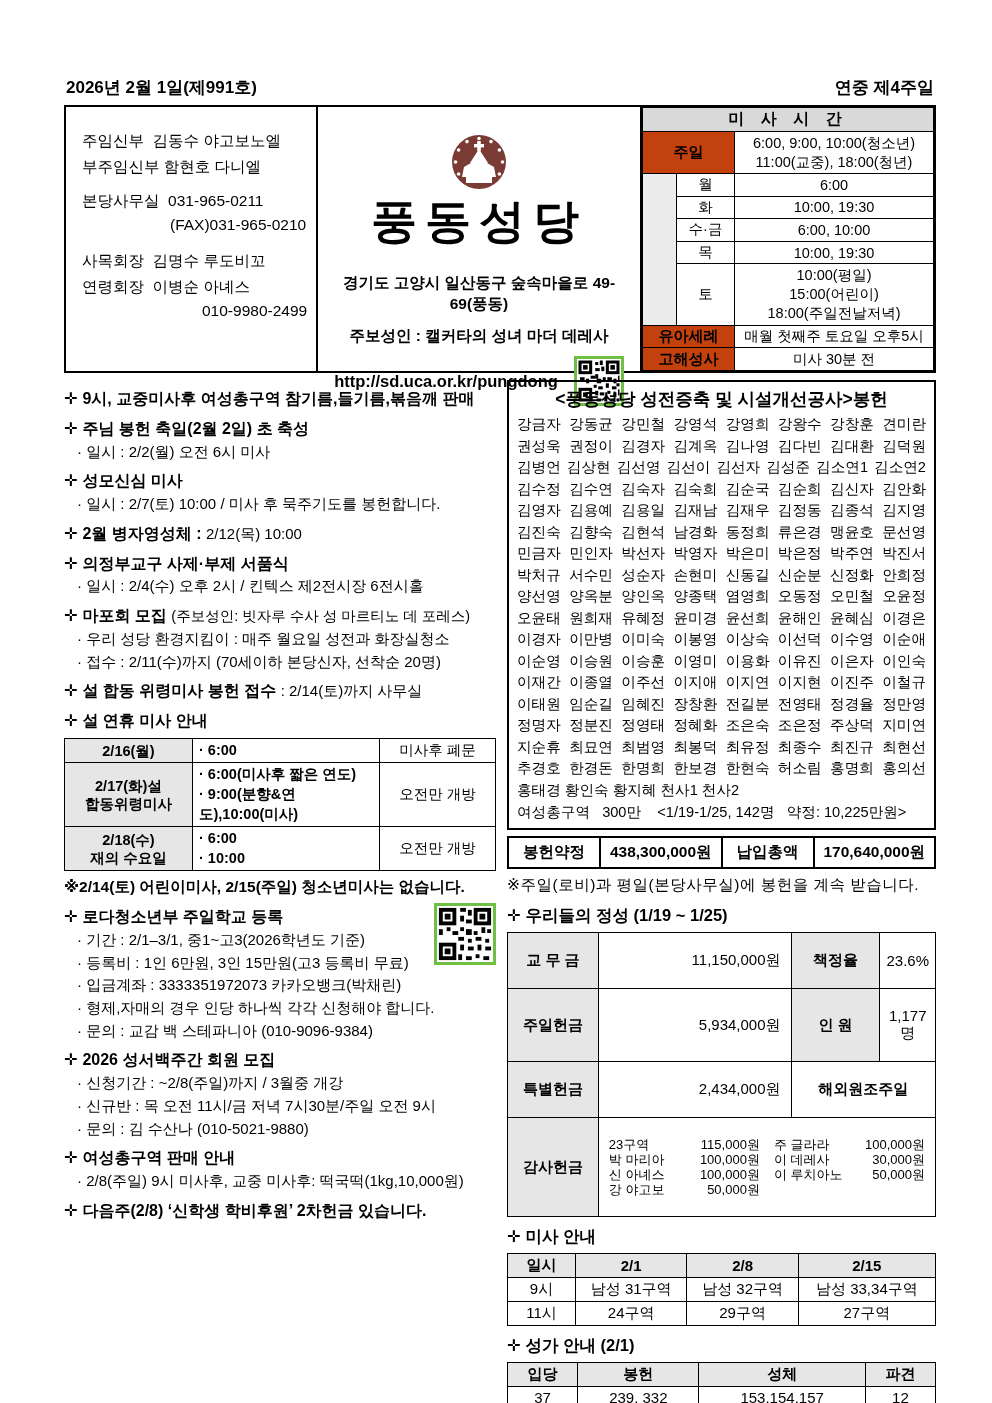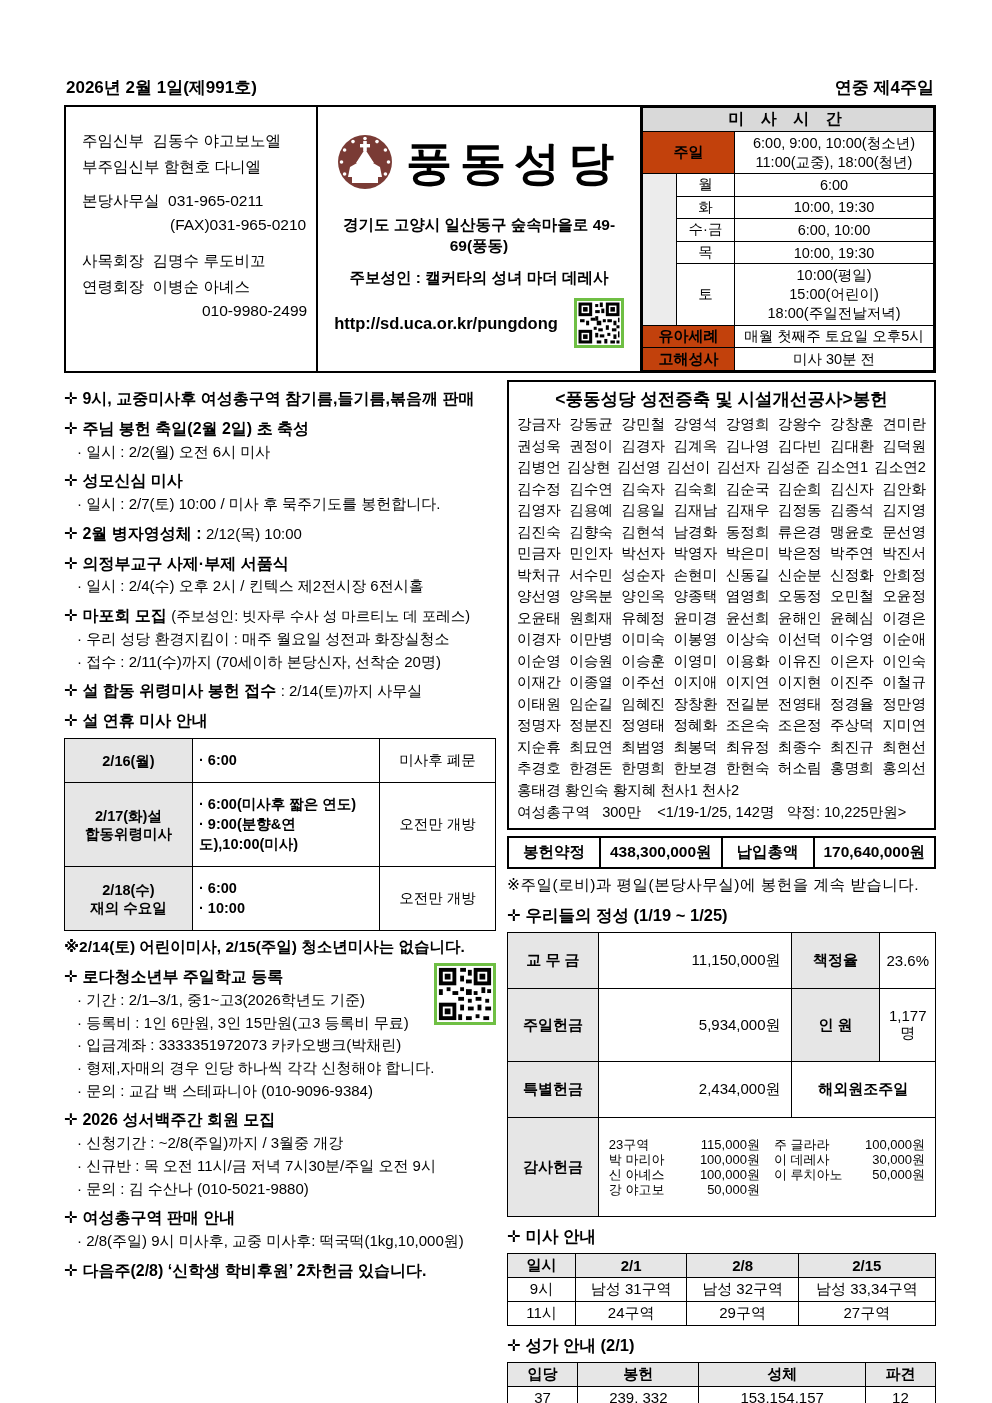--- a/index.html
+++ b/index.html
@@ -17,21 +17,21 @@
 
   
   .header-box { border:2px solid #000; display:flex; height:268px; }
   .hb-left { width:252px; border-right:2px solid #000; padding:22px 6px 8px 16px; font-size:15.5px; }
   .hb-left .cline { white-space:pre; line-height:1.55; }
   .cline.sp-a { margin-bottom:10px; }
   .cline.sp-b { margin-bottom:2px; }
   .cline.ind1 { padding-left:88px; margin-bottom:12px; }
   .cline.ind2 { padding-left:120px; }
   .hb-mid { flex:1; border-right:2px solid #000; padding:16px 8px 8px; text-align:center; }
-  .logo-row { display:flex; align-items:flex-start; justify-content:center; gap:12px; margin-top:10px; }
+  .logo-row { display:flex; align-items:center; justify-content:center; margin-top:10px;flex-direction:column; }
   .church-name { font-size:46px; font-weight:bold; letter-spacing:8px; font-family:"Liberation Serif","DejaVu Serif",serif; }
   .addr { margin-top:20px; font-weight:bold; font-size:15.5px; }
   .patron { margin-top:11px; font-weight:bold; font-size:15.5px; }
   .web-row { margin-top:9px; display:flex; align-items:center; justify-content:center; gap:16px; }
   .website { font-weight:bold; font-size:16.5px; }
   .qr { border:3px solid #6fbf44; background:#fff; display:block; }
   .hb-right { width:292px; }
   table.mass { border-collapse:collapse; width:100%; height:100%; }
   table.mass td { border:1px solid #000; text-align:center; font-size:14.5px; padding:1px 2px; }
   table.mass td.title { background:#d9d9d9; font-weight:bold; font-size:16px; letter-spacing:6px; height:24px; }
@@ -46,21 +46,21 @@
 
   
   .sec { margin-top:9px; }
   .sec-head { font-size:16px; font-weight:bold; line-height:1.3; }
   .cross { font-weight:normal; font-size:16px; margin-right:5px; }
   .sec-note { font-weight:normal; font-size:14.5px; }
   .sec-val { font-weight:normal; font-size:15px; }
   .sub { font-size:15px; line-height:1.38; margin:2px 0 0 13px; }
 
   table.holiday { border-collapse:collapse; width:100%; margin-top:6px; }
-  table.holiday td { border:1.5px solid #000; font-size:14.5px; padding:12px 6px; vertical-align:middle; }
+  table.holiday td { border:1.5px solid #000; font-size:14.5px; padding:2px 6px; vertical-align:middle; }
   table.holiday td.date { width:128px; background:#e6e6e6; text-align:center; font-weight:bold; line-height:1.25; }
   table.holiday td.times { font-weight:bold; line-height:1.35; }
   table.holiday td.note { width:116px; text-align:center; }
   .star-note { margin-top:6px; font-size:15.5px; font-weight:bold; }
 
   .qr-sec { position:relative; }
   .qr-sec .qr { position:absolute; right:0; top:-4px; }
 
   
   .names-box { border:2px solid #000; padding:3px 8px 5px; }

